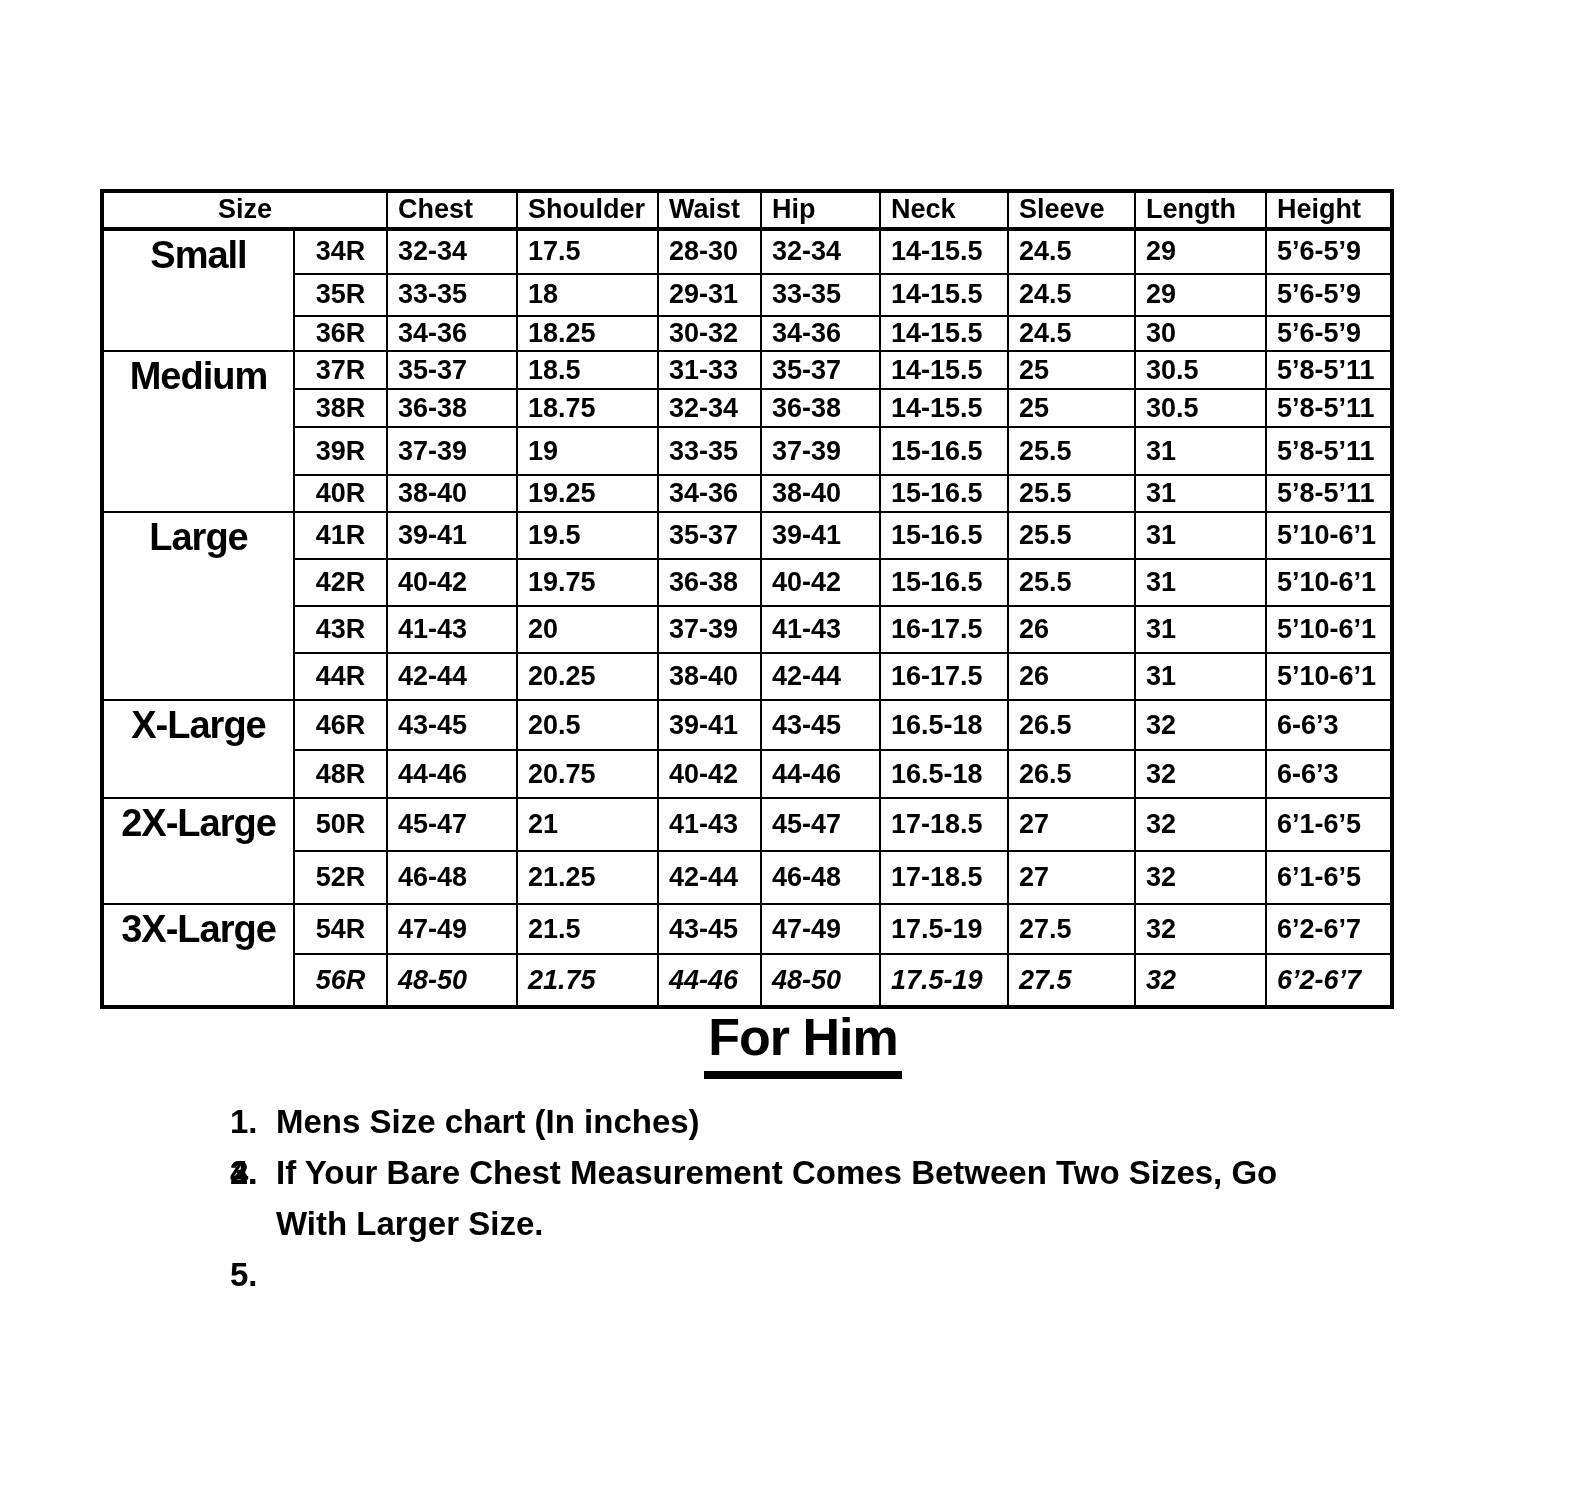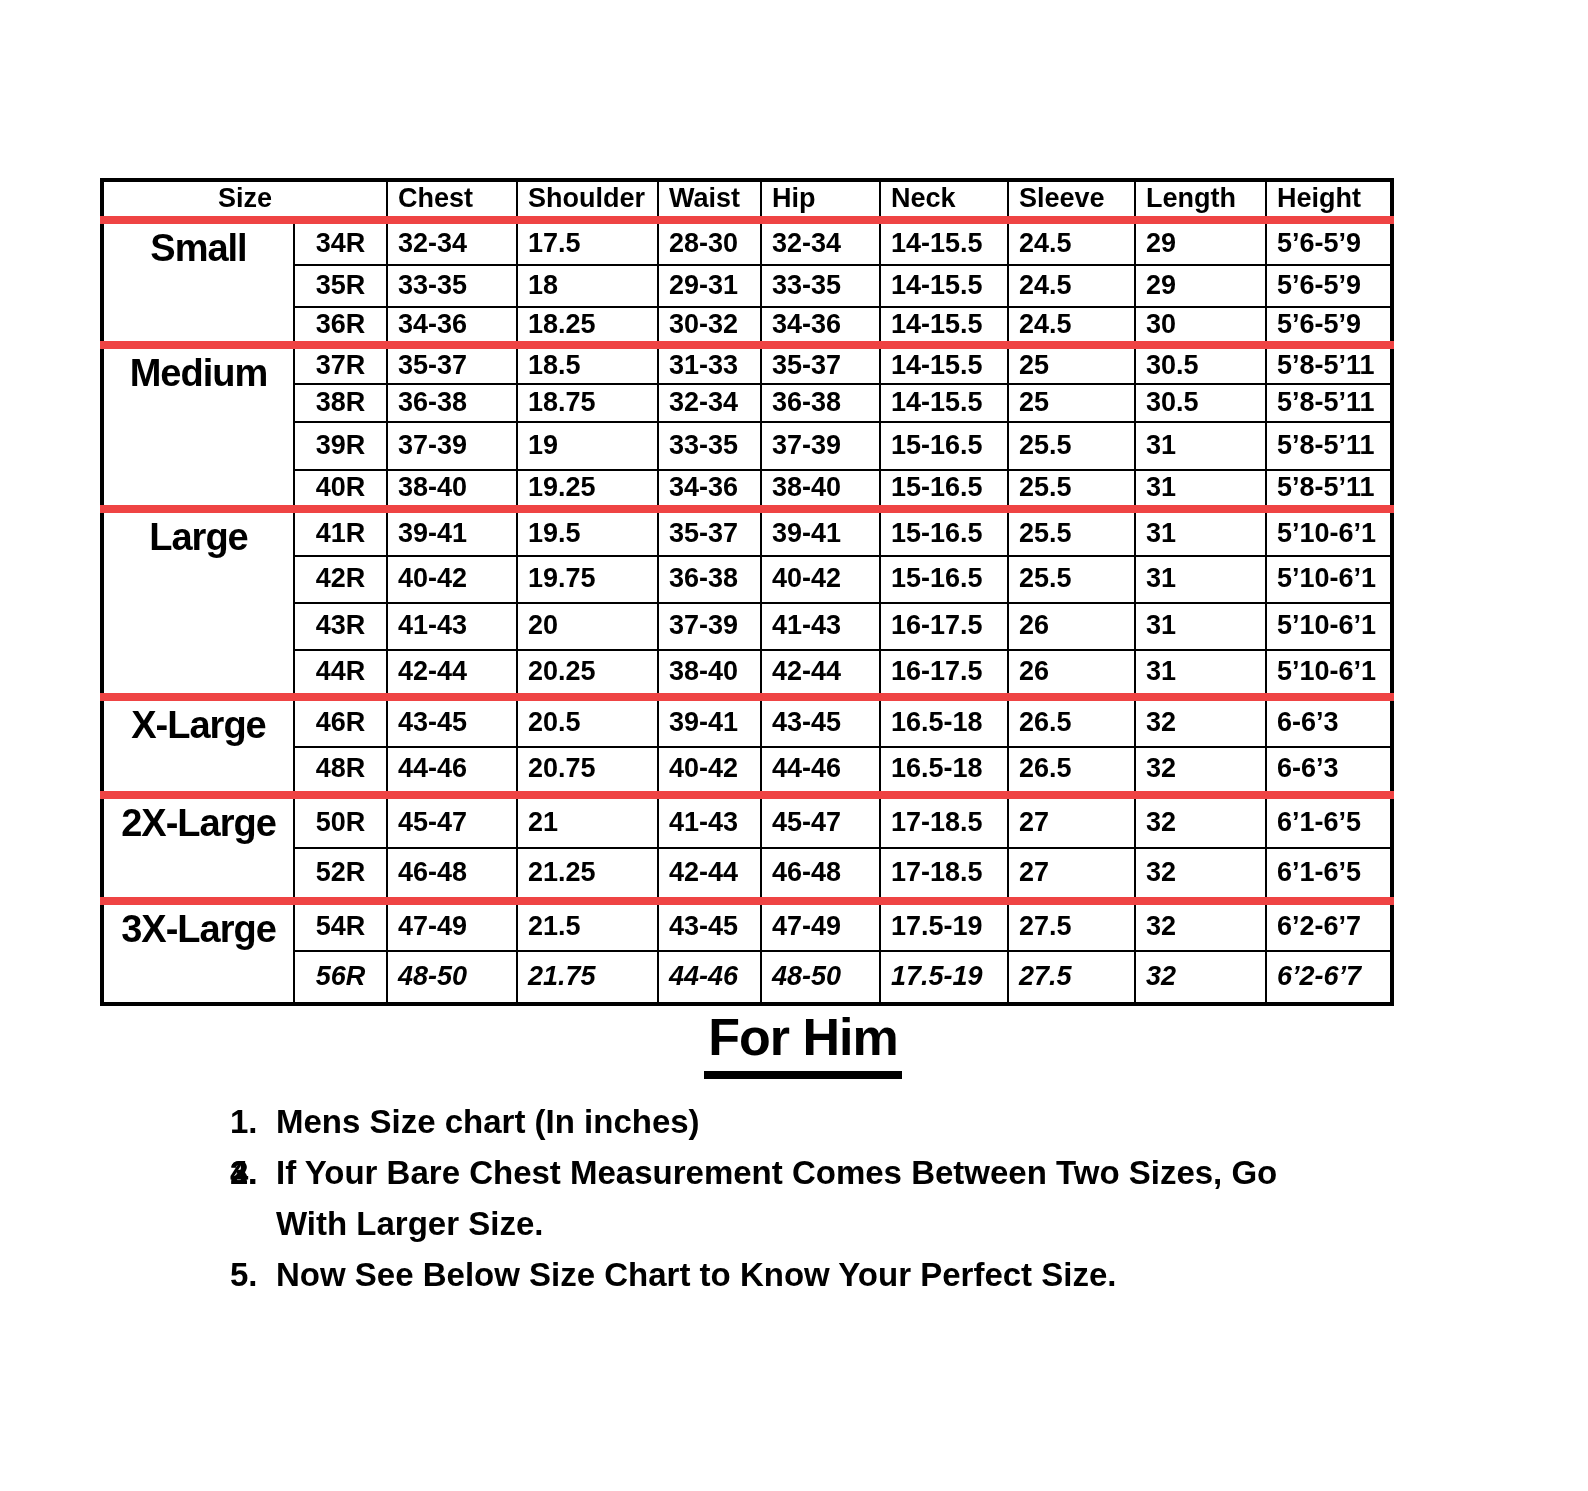--- a/index.html
+++ b/index.html
@@ -13,21 +13,21 @@
     height: 1491px;
     font-family: "Liberation Sans", sans-serif;
     color: #000000;
     overflow: hidden;
   }
 
   
   table.size-chart {
     position: absolute;
     left: 100px;
-    top: 178px;
+    top: 189px;
     width: 1290px;
     border-collapse: collapse;
     table-layout: fixed;
     border: 4px solid #000;
   }
   .size-chart th,
   .size-chart td {
     border: 2px solid #000;
     font-weight: bold;
     font-size: 27px;
@@ -41,21 +41,21 @@
   .size-chart thead tr {
     height: 37px;
   }
   .size-chart th {
     border-bottom: 4px solid #000;
   }
   .size-chart th.size-span {
     text-align: center;
   }
   .size-chart tr.group-start td {
-    border-top: 8px solid #ef4444;
+    border-top: 2px solid #ef4444;
   }
   .size-chart td.group-cell {
     font-size: 38px;
     text-align: center;
     vertical-align: top;
     padding-top: 4px;
     letter-spacing: -1px;
   }
   .size-chart td.code-cell {
     text-align: center;
@@ -336,14 +336,14 @@
 <div class="title-wrap">
   <span class="title-text">For Him</span>
 </div>
 
 <ol class="instructions">
     <li><span class="num">1.</span><span class="txt">Mens Size chart (In inches)</span></li>
     <li><span class="num">2.</span></li>
     <li><span class="num">3.</span></li>
     <li><span class="num">4.</span><span class="txt">If Your Bare Chest Measurement Comes Between Two Sizes, Go
 With Larger Size.</span></li>
-    <li><span class="num">5.</span><span class="txt">Now See Below Size Chart to Know Your Perfect Size.</span></li>
+    <li><span class="num">5.</span></li>
   </ol>
 
 </body></html>

